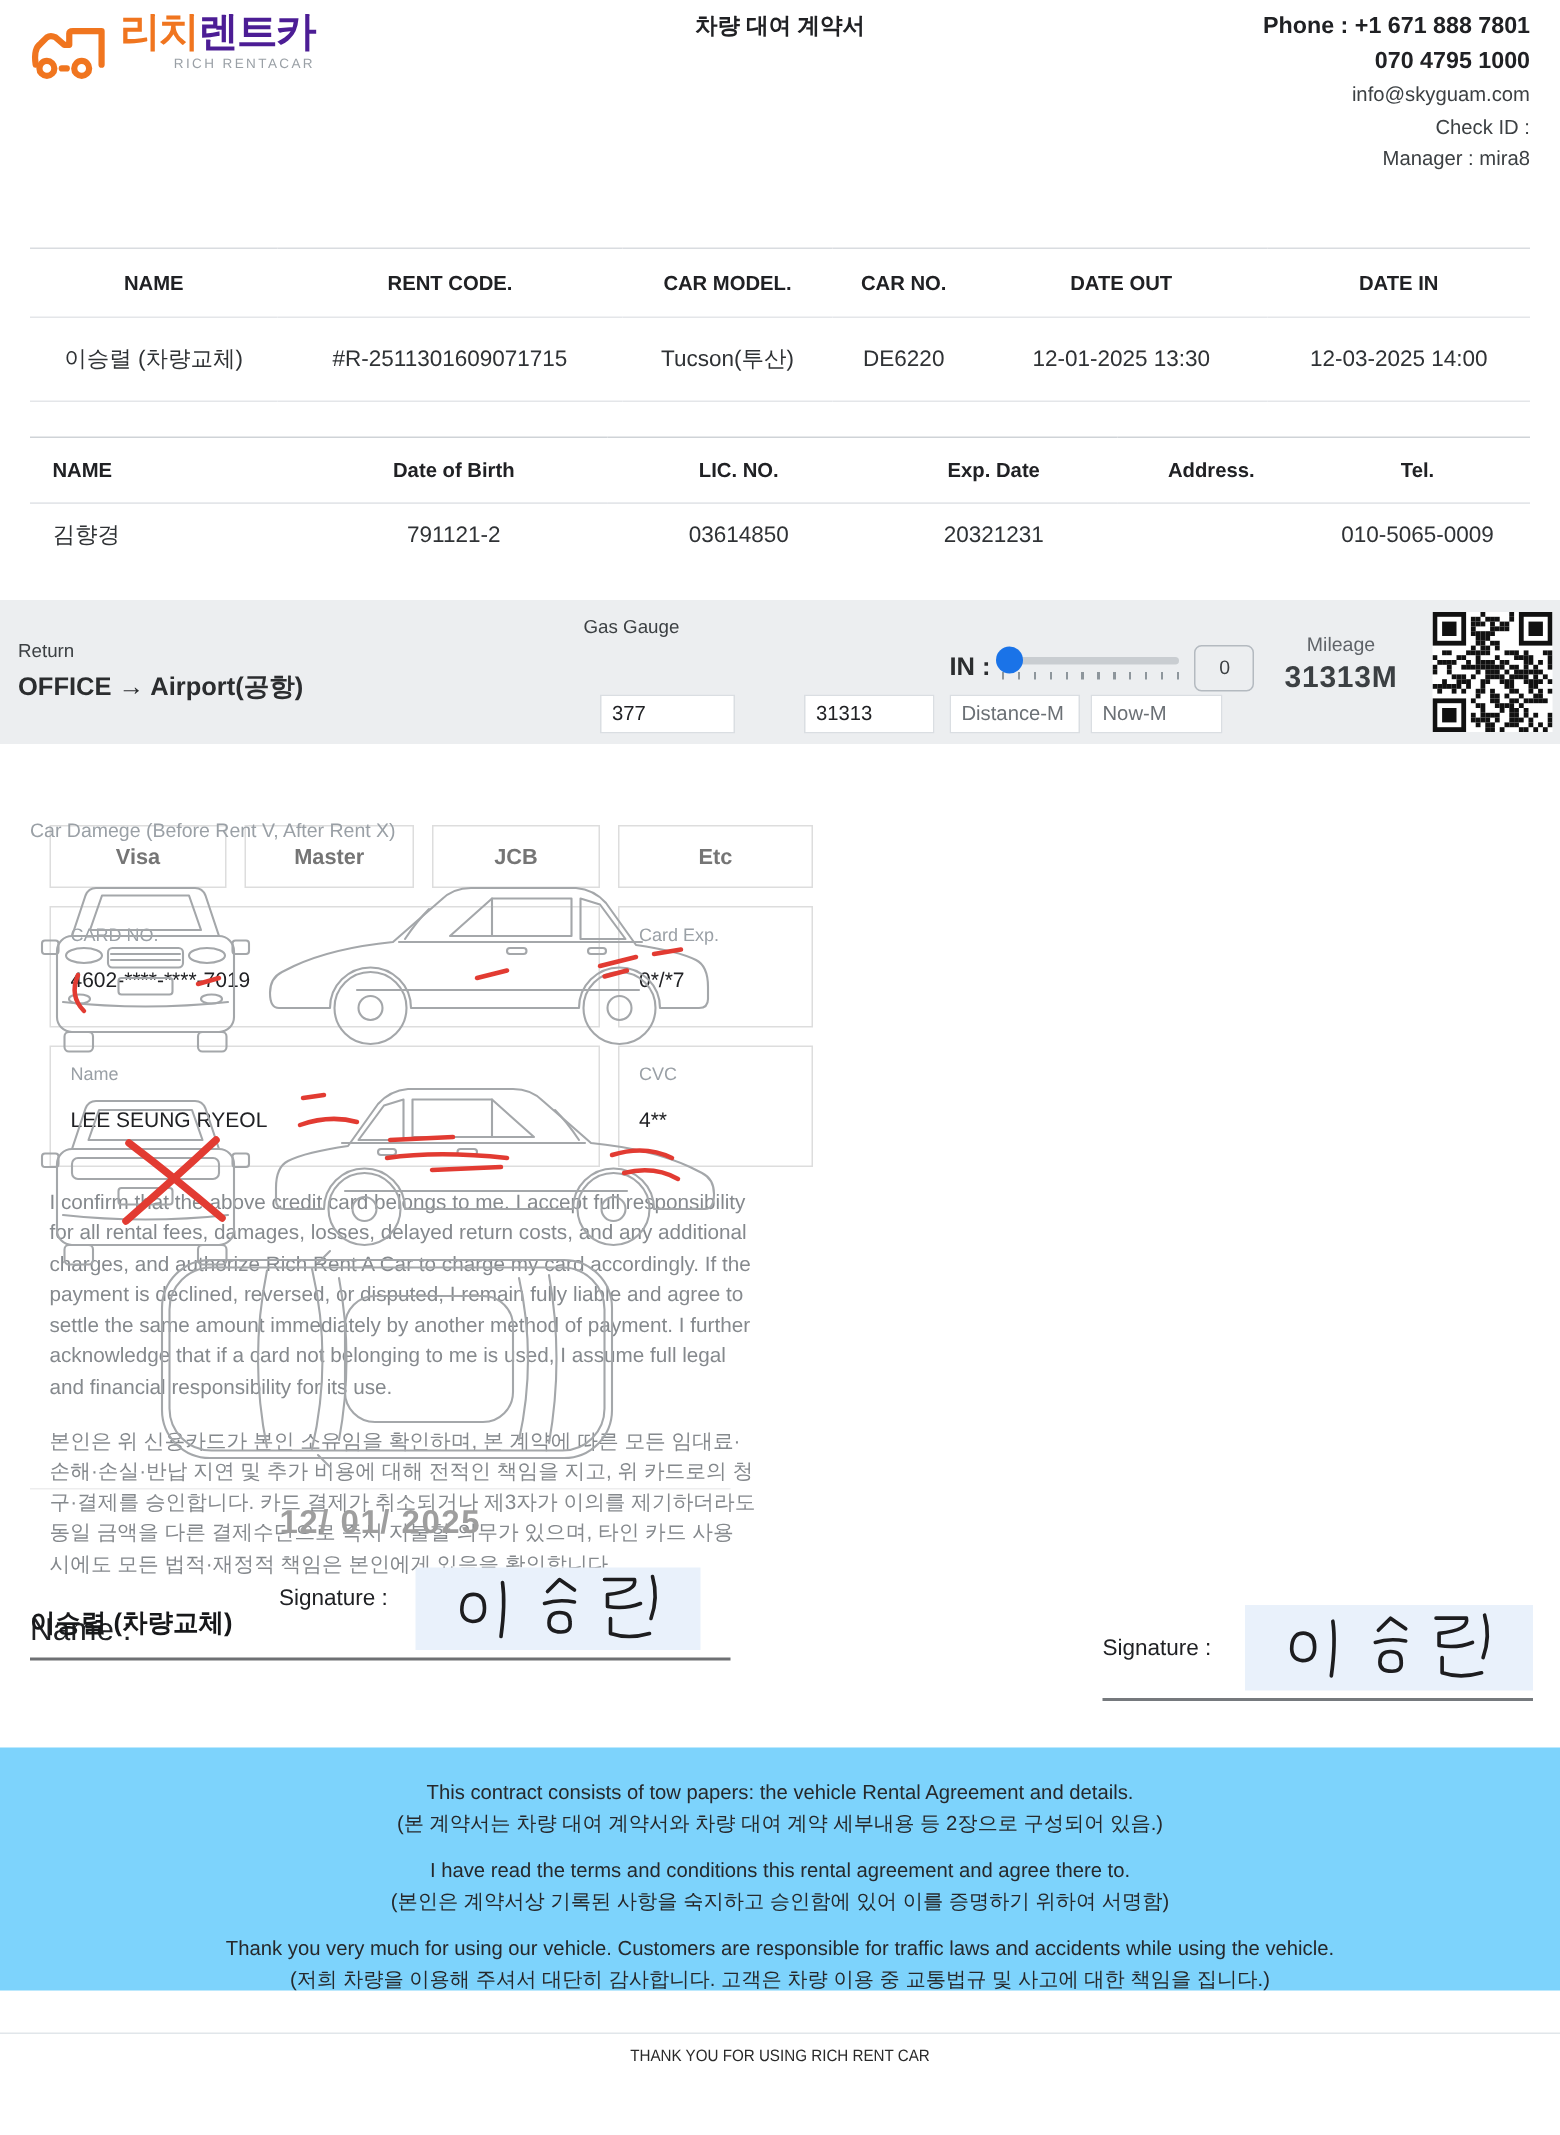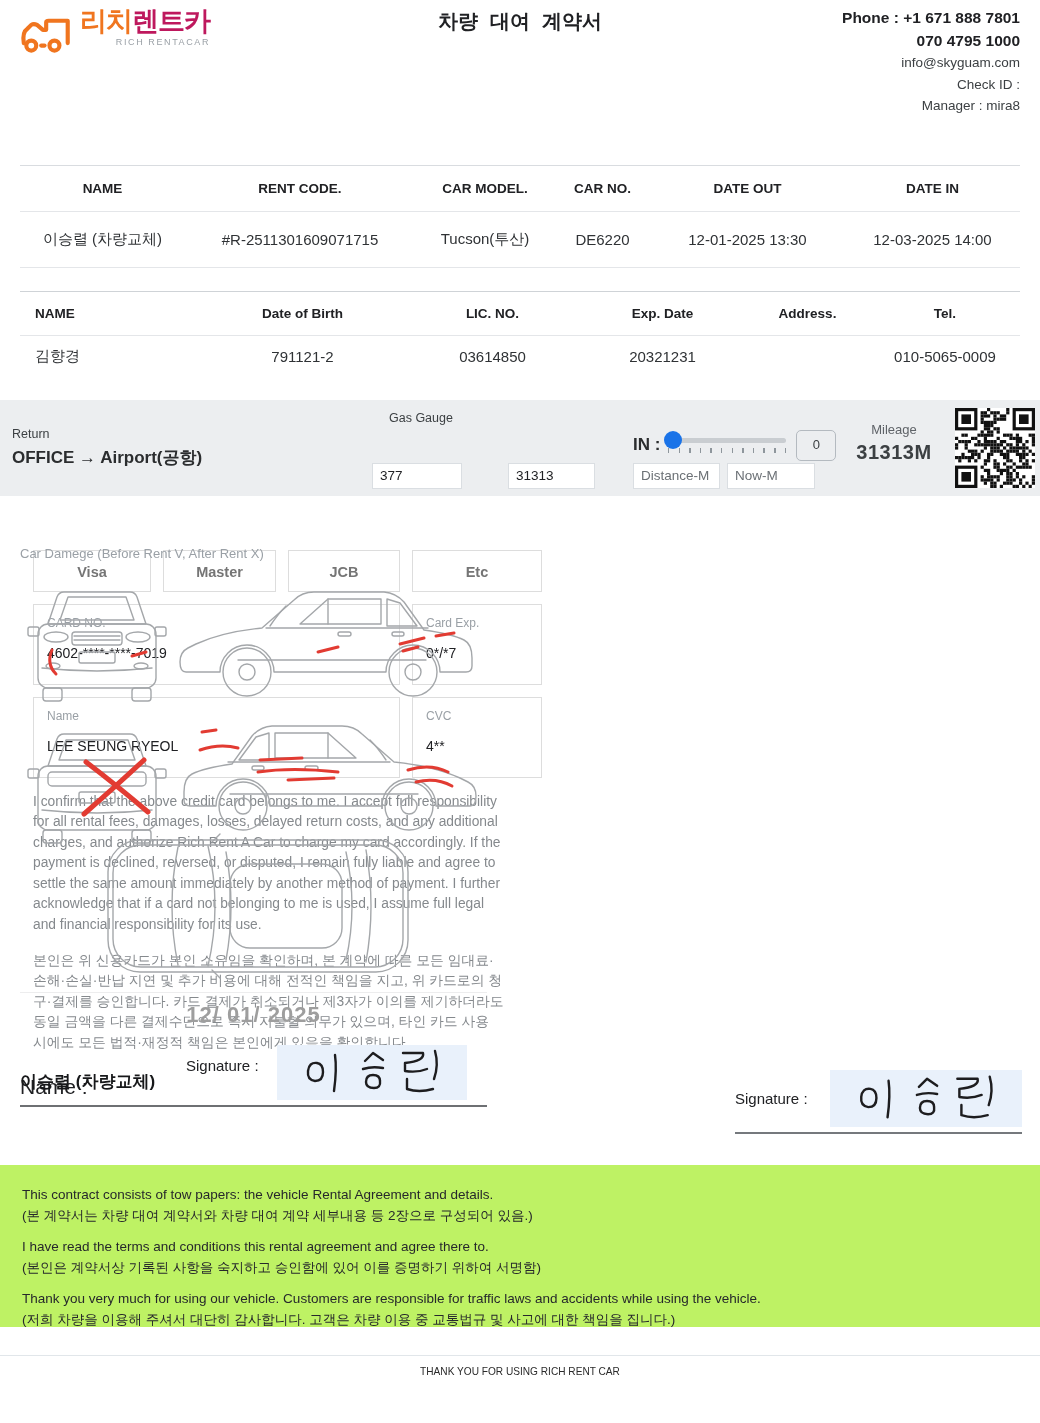--- a/index.html
+++ b/index.html
@@ -13,24 +13,24 @@
     width:1040px;height:1423px;margin:0 auto;position:relative;
     font-family:"Liberation Sans","DejaVu Sans",sans-serif;color:#202124;overflow:hidden;
   }
   
   .header{position:relative;height:155px;}
   .logo{position:absolute;left:18px;top:8px;display:flex;align-items:flex-start;}
   .logo svg{display:block;margin-top:4px;}
   .logo-text{margin-left:4px;line-height:1;}
   .logo-kr{font-size:27px;font-weight:bold;letter-spacing:-1px;}
   .logo-kr .orange{color:var(--accent-orange,#f0751f);}
-  .logo-kr .dark{color:#be185d;margin-top:44px;}
+  .logo-kr .dark{color:#4c1d95;margin-top:44px;}
   .logo-sub{font-size:9px;letter-spacing:1.6px;color:#9aa0a6;margin-top:3px;text-align:right;}
   .titles{position:absolute;left:0;right:0;top:8px;text-align:center;}
-  .title-kr{font-size:20px;font-weight:bold;color:#202124;font-family:Liberation Mono, monospace;}
+  .title-kr{font-size:15px;font-weight:bold;color:#202124;}
   .title-en{font-size:14px;font-weight:bold;color:#3c4043;margin-top:13px;}
   .contact{position:absolute;right:20px;top:6px;text-align:right;}
   .contact .c-bold{font-size:15.5px;font-weight:bold;color:#202124;line-height:23px;}
   .contact .c-reg{font-size:13.5px;color:#3c4043;line-height:21.5px;}
   
   table{border-collapse:collapse;width:1000px;margin:0 20px;table-layout:fixed;}
   .tbl1{margin-top:10px;border-top:1px solid #d9dce0;border-bottom:1px solid #e4e6e9;}
   .tbl1 th{font-size:13.5px;font-weight:bold;color:#202124;height:46px;border-bottom:1px solid #e4e6e9;text-align:center;}
   .tbl1 td{font-size:15px;color:#2f3235;height:56px;text-align:center;}
   .tbl2{margin-top:23px;border-top:1.5px solid #cfd3d7;}
@@ -49,21 +49,21 @@
   .g-lab{font-size:17px;font-weight:bold;color:#2b2d2f;margin-right:8px;}
   .slider{position:relative;width:118px;margin-right:10px;}
   .slider .track{height:5px;border-radius:3px;background:#c9cdd1;position:relative;}
   .slider.filled .track{background:linear-gradient(#7baef3,#2f80ed);}
   .slider .thumb{position:absolute;top:-7px;width:18px;height:18px;border-radius:50%;background:var(--slider-blue,#1a73e8);}
   .slider.filled .thumb{right:-4px;}
   .slider.empty .thumb{left:-4px;}
   .slider .ticks{height:5px;margin-top:5px;background-image:repeating-linear-gradient(90deg,#8e969c 0,#8e969c 1.5px,transparent 1.5px,transparent 10.6px);}
   .g-box{width:40px;height:31px;border:1.5px solid #b4bac0;border-radius:5px;font-size:13px;color:#3c4043;text-align:center;line-height:28px;background:transparent;}
   .g-inputs{position:absolute;top:63px;display:flex;gap:7px;}
-  .g-inputs.out{left:372px;gap:46px;}
+  .g-inputs.out{left:400px;gap:46px;}
   .g-inputs.in{left:633px;}
   .g-inputs input{width:90px;height:26px;border:1px solid #dadee2;background:#fff;font-size:13.5px;color:#202124;padding:0 7px;font-family:inherit;outline:none;}
   .g-inputs input::placeholder{color:#6b7075;opacity:1;}
   .mileage{position:absolute;left:838px;top:22px;width:112px;text-align:center;}
   .mileage-label{font-size:13px;color:#5f6368;}
   .mileage-value{font-size:20px;font-weight:bold;color:#3c4043;margin-top:4px;letter-spacing:0.5px;}
   .qr{position:absolute;right:5px;top:8px;width:80px;height:80px;background:#fff;}
   
   .main{display:flex;margin-top:24px;height:601px;flex-direction:column;}
   .damage-col{position:relative;width:517px;border-right:1px solid #e3e5e8;flex:none;}
@@ -85,21 +85,21 @@
   .field{height:81px;padding:11px 13px;}
   .field .f-label{font-size:12px;color:#9aa0a6;}
   .field .f-value{font-size:14px;color:#202124;margin-top:15px;}
   .para{width:471px;font-size:13.8px;line-height:20.6px;color:#85898d;}
   .para.en{margin-top:14px;}
   .para.kr{margin-top:15px;}
   .sig-row-right{margin-top:16px;margin-left:auto;width:287px;display:flex;align-items:center;border-bottom:2px solid #75797d;padding-bottom:5px;}
   .sig-label-right{font-size:15px;color:#202124;flex:none;margin-right:3px;}
   .sig-box-right{width:192px;height:57px;margin-left:auto;}
   
-  .notes{margin-top:44px;background:#bef264;padding:19px 22px 18px;height:162px;}
+  .notes{margin-top:44px;background:#7dd3fc;padding:19px 22px 18px;height:162px;text-align:center;}
   .notes div{font-size:13.5px;line-height:21.5px;color:#26282b;}
   .notes .pair-gap{margin-bottom:9px;}
   
   .footer-rule{margin-top:28px;border-top:1px solid #e1e6ea;}
   .footer-text{margin-top:9px;text-align:center;font-size:11px;color:#2a2a2a;transform:scaleX(0.92);letter-spacing:0px;}
   .line-art{stroke:#a4a7aa;fill:none;stroke-width:1.4;stroke-linejoin:round;stroke-linecap:round;}
   .dmg{stroke:#e23b32;fill:none;stroke-linecap:round;}
   .sigink{stroke:#1d1d1f;fill:none;stroke-width:2.4;stroke-linecap:round;stroke-linejoin:round;}
 </style>
 </head>

